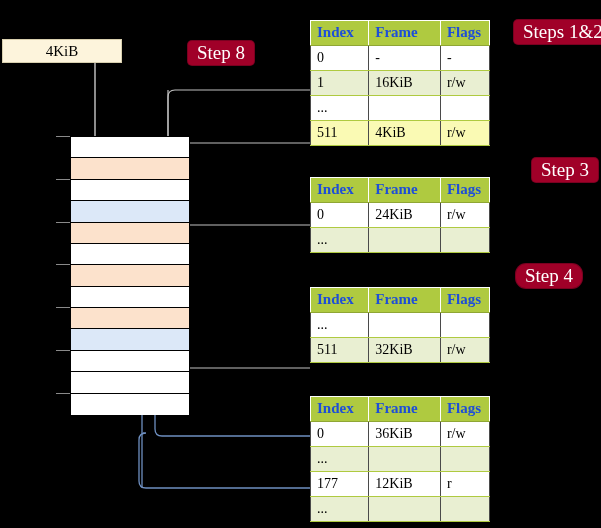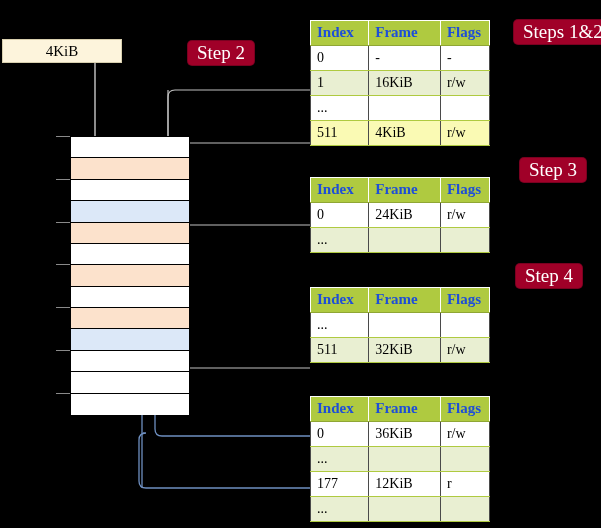--- a/index.html
+++ b/index.html
@@ -160,29 +160,29 @@
     <path d="M310,488 L146,488 Q139,488 139,481 L139,440 Q139,433 146,433 L143,433" fill="none" stroke="#6E8FC0" stroke-width="1.3"></path>
     <path d="M142,488 L142,440" fill="none" stroke="#6E8FC0" stroke-width="1.3"></path>
     <path d="M142,440 L142,207" fill="none" stroke="#6E8FC0" stroke-width="1.3" marker-end="url(#arrBlue)"></path>
   </svg>
 
   <div class="page-box" style="left:2px; top:39px; width:118px; height:22px;">
     <span>4KiB</span>
   </div>
 
   <div class="step-badge" style="left:188px; top:41px;">
-    <span>Step 2</span>
+    <span>Step 8</span>
   </div>
   <div class="step-badge" style="left:514px; top:20px;">
     <span>Steps 1&amp;2</span>
   </div>
-  <div class="step-badge" style="left:520px; top:158px;">
+  <div class="step-badge" style="left:532px; top:158px;">
     <span>Step 3</span>
   </div>
-  <div class="step-badge" style="left:516px; top:264px;">
+  <div class="step-badge" style="left:516px; top:264px;border-radius:10px;">
     <span>Step 4</span>
   </div>
 
   <div id="membar">
       <div class="mcell" style="top: 0px; height: 21.3846px;"></div>
       <div class="mcell peach" style="top: 21.3846px; height: 21.3846px;"></div>
       <div class="mcell" style="top: 42.7692px; height: 21.3846px;"></div>
       <div class="mcell blue" style="top: 64.1538px; height: 21.3846px;"></div>
       <div class="mcell peach" style="top: 85.5385px; height: 21.3846px;"></div>
       <div class="mcell" style="top: 106.923px; height: 21.3846px;"></div>

